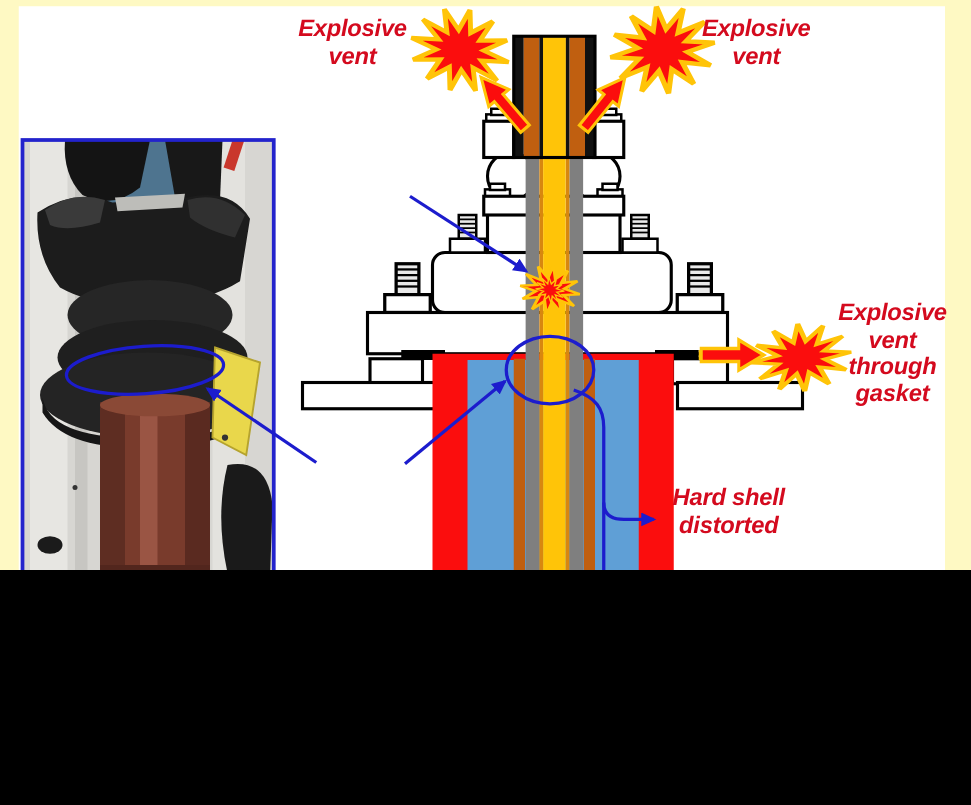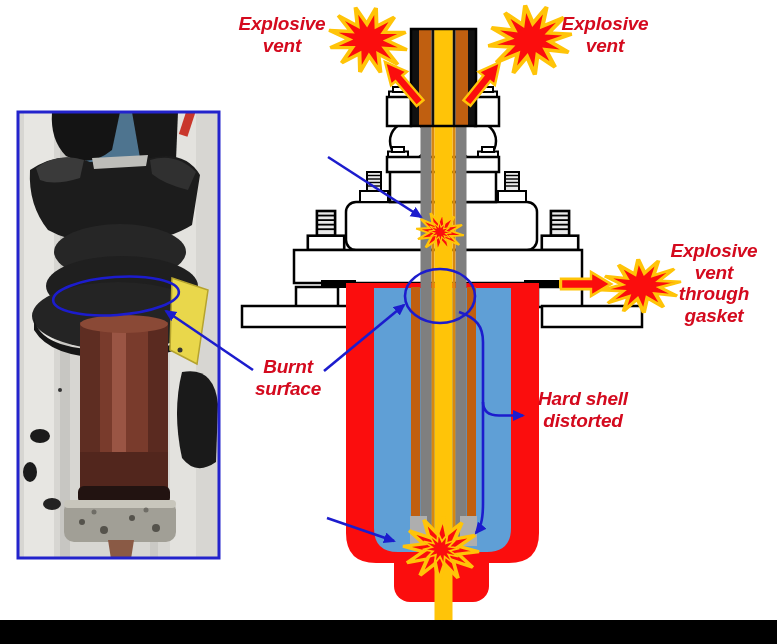--- a/index.html
+++ b/index.html
@@ -1,16 +1,16 @@
 <!DOCTYPE html>
 <html style="--label-red: #d40a1e; --annotation-blue: #1c1ccd; --shell-red: #fb0d0d; --oil-blue: #5f9fd6; --core-yellow: #ffc408; --copper-orange: #c05f10; --conductor-gray: #7f7f7f; --star-red: #fb0d0d; --star-rim: #ffc408; --photo-frame-blue: #2323cc;"><head>
 <meta charset="utf-8">
 <style>
   html,body{margin:0;padding:0;background:#000;}
-  .frame{position:relative;width:777px;height:620px;background:#ffffff;overflow:hidden;
+  .frame{position:relative;width:777px;height:456px;background:#fef9c3;overflow:hidden;
          font-family:"Liberation Sans",sans-serif;}
   .canvas{position:absolute;left:15px;top:5px;width:741px;height:625px;background:#ffffff;}
   .fig{position:absolute;left:0;top:0;}
   .lbl{position:absolute;color:var(--label-red,#d40a1e);
        font:italic bold 19px/21.5px "Liberation Sans",sans-serif;
        text-align:center;white-space:pre-line;z-index:5;letter-spacing:-0.2px;}
 </style>
 </head>
 <body>
 
@@ -183,17 +183,15 @@
   </svg>
 
   <div class="lbl" style="left:227px;top:13px;width:110px">Explosive
 vent</div>
   <div class="lbl" style="left:550px;top:13px;width:110px">Explosive
 vent</div>
   <div class="lbl" style="left:664px;top:240px;width:100px">Explosive
 vent
 through
 gasket</div>
-  <div class="lbl" style="left:228px;top:356px;width:120px">Burnt
-surface</div>
   <div class="lbl" style="left:513px;top:388px;width:140px">Hard shell
 distorted</div>
 </div>
 
 </body></html>

